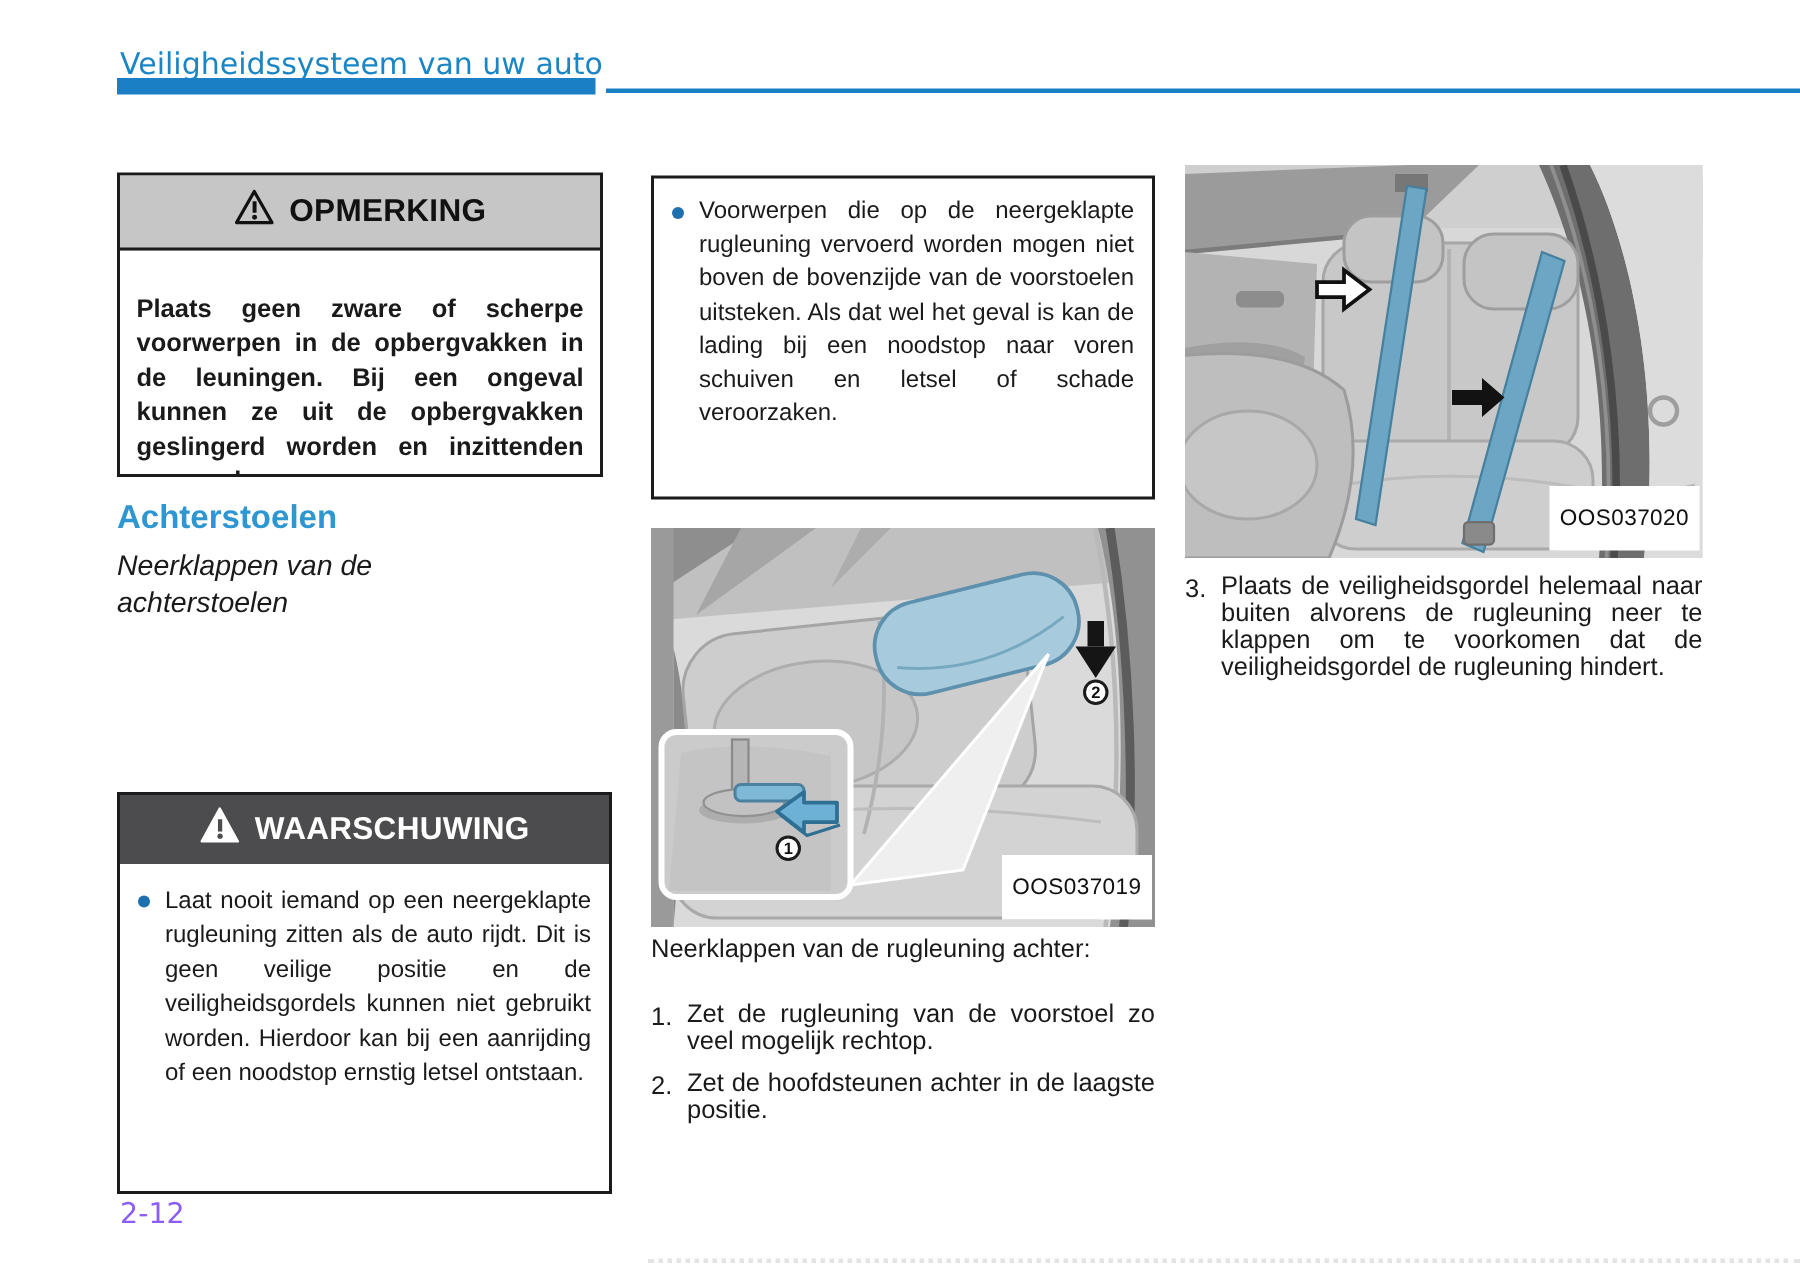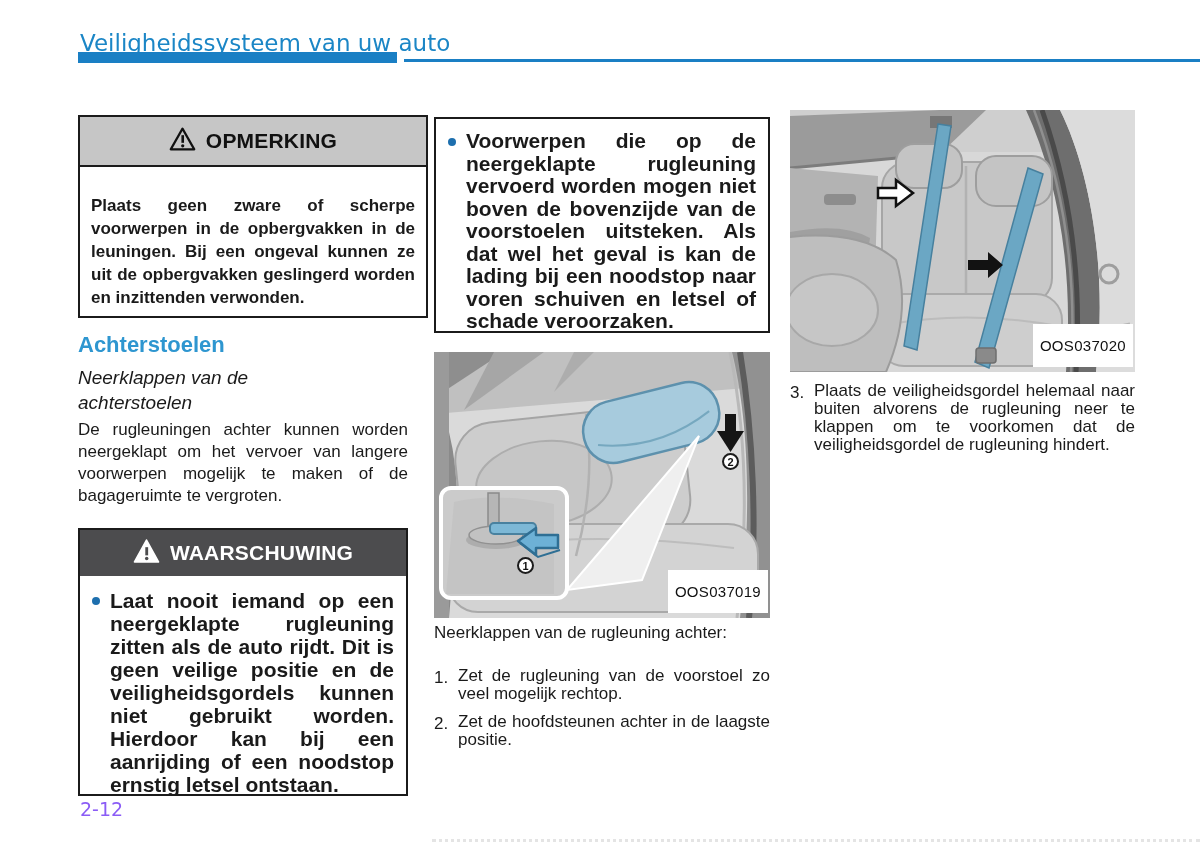--- a/index.html
+++ b/index.html
@@ -1,35 +1,35 @@
 <!DOCTYPE html>
 <html><head>
 <meta charset="utf-8">
 <style>
   html,body{margin:0;padding:0;background:#fff;}
   .page{position:relative;width:1200px;height:843px;background:#ffffff;overflow:hidden;
         font-family:"Liberation Sans",sans-serif;color:#1a1a1a;}
 
   
   .page-title{position:absolute;left:80px;top:30px;font-family:"DejaVu Sans",sans-serif;
-        font-size:23px;font-weight:400;color:#1b86c6;letter-spacing:0px;}
+        font-size:20px;font-weight:400;color:#1b86c6;letter-spacing:0px;}
   .title-bar{position:absolute;left:78px;top:52px;width:319px;height:11px;background:#1a7fc4;}
   .title-rule{position:absolute;left:404px;top:59px;width:796px;height:3px;background:#1a7fc4;}
 
   
   .callout-box{position:absolute;border:2px solid #1b1b1b;background:#fff;box-sizing:border-box;overflow:hidden;}
   .box-header{display:flex;align-items:center;justify-content:center;gap:10px;
         font-weight:bold;font-size:21px;letter-spacing:.2px;}
   .note-header{height:48px;background:#c6c6c6;border-bottom:2px solid #1b1b1b;color:#111;}
   .warn-header{height:46px;background:#4c4c4e;color:#fff;}
   .box-body{padding:27px 11px 8px 11px;font-weight:bold;font-size:17px;line-height:23px;text-align:justify;}
   .bullet-list{list-style:none;margin:0;padding:13px 12px 8px 10px;}
   .bullet-list li{display:flex;}
   .dot{flex:none;width:8px;height:8px;border-radius:50%;background:#1d6fae;margin:8px 10px 0 2px;}
-  .bullet-text{font-weight:bold;font-size:21px;line-height:23px;text-align:justify;}
+  .bullet-text{font-weight:normal;font-size:16px;line-height:23px;text-align:justify;}
 
   
   .h-section{position:absolute;left:78px;top:332px;width:330px;margin:0;
         font-size:22px;font-weight:bold;color:#2e96d0;}
   .h-sub{position:absolute;left:78px;top:365px;width:330px;margin:0;
         font-size:19px;font-weight:normal;font-style:italic;line-height:25px;white-space:pre-line;color:#1a1a1a;}
   .para{position:absolute;left:78px;top:419px;width:330px;margin:0;
         font-size:17px;line-height:22px;text-align:justify;}
   .page-number{position:absolute;left:80px;top:798px;font-family:"DejaVu Sans",sans-serif;
         font-size:19px;color:#8b5cf6;}
@@ -52,38 +52,37 @@
 </style>
 </head>
 <body>
 
 <div class="page">
 
   <div class="page-title">Veiligheidssysteem van uw auto</div>
   <div class="title-bar"></div>
   <div class="title-rule"></div>
 
-  <section class="callout-box" style="left:78px;top:115px;width:350px;height:203px;">
+  <section class="callout-box" style="left:78px;top:115px;width:324px;height:203px;">
     <div class="box-header note-header">
       <span>
         <svg width="27" height="24" viewBox="0 0 24 22">
           <path d="M12 1.5 L22.8 20.5 L1.2 20.5 Z" fill="none" stroke="#111" stroke-width="2" stroke-linejoin="round"></path>
           <rect x="11" y="7.5" width="2.4" height="7" fill="#111"></rect>
           <circle cx="12.2" cy="17.3" r="1.5" fill="#111"></circle>
         </svg>
       </span>
       <span>OPMERKING</span>
     </div>
     <div class="box-body">Plaats geen zware of scherpe voorwerpen in de opbergvakken in de leuningen. Bij een ongeval kunnen ze uit de opbergvakken geslingerd worden en inzittenden verwonden.</div>
   </section>
 
   <h2 class="h-section">Achterstoelen</h2>
   <h3 class="h-sub">Neerklappen van de
 achterstoelen</h3>
-  <p class="para">De rugleuningen achter kunnen worden neergeklapt om het vervoer van langere voorwerpen mogelijk te maken of de bagageruimte te vergroten.</p>
 
   <section class="callout-box" style="left:78px;top:528px;width:330px;height:268px;">
     <div class="box-header warn-header">
       <span>
         <svg width="27" height="24" viewBox="0 0 24 22">
           <path d="M12 1 L23 21 L1 21 Z" fill="#ffffff" stroke="#ffffff" stroke-width="1.5" stroke-linejoin="round"></path>
           <rect x="10.9" y="7.5" width="2.6" height="7.5" fill="#4c4c4e"></rect>
           <circle cx="12.2" cy="17.8" r="1.6" fill="#4c4c4e"></circle>
         </svg>
       </span>

